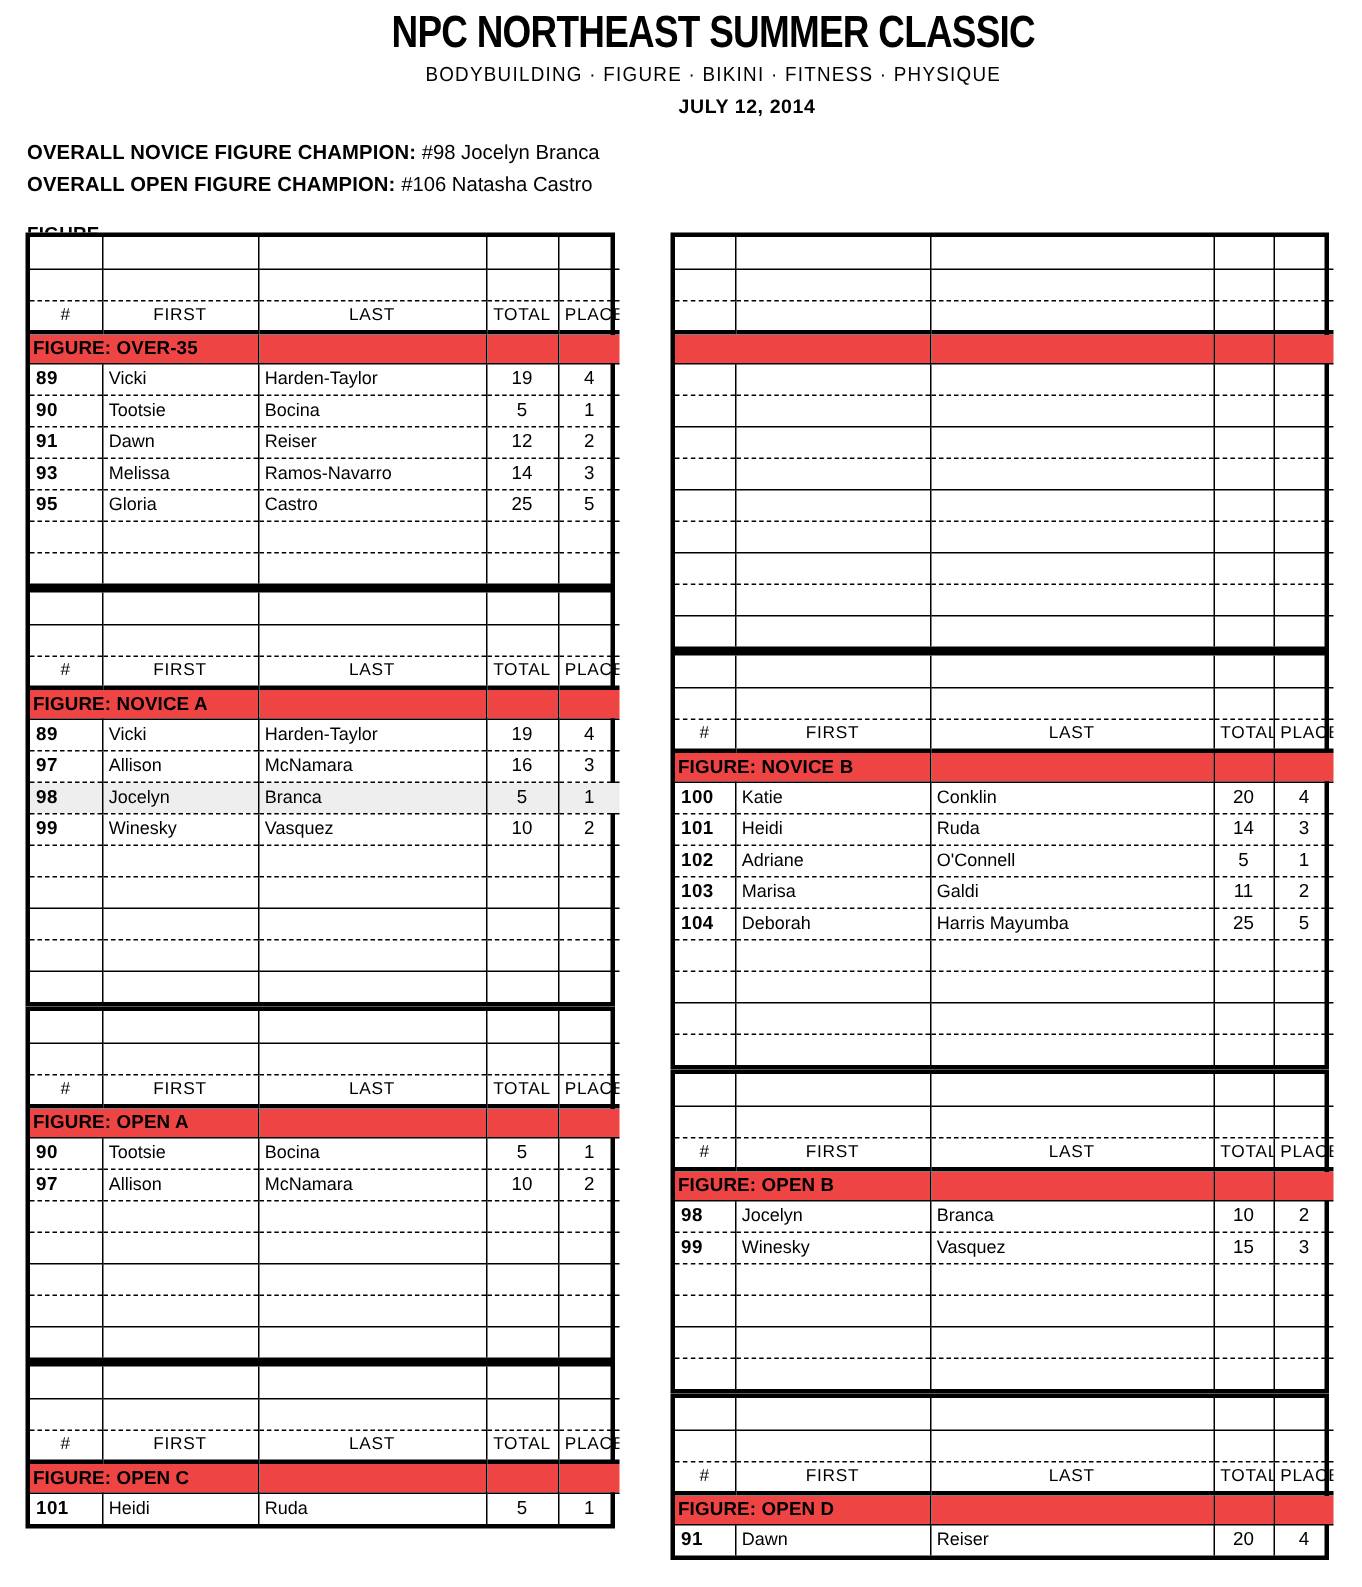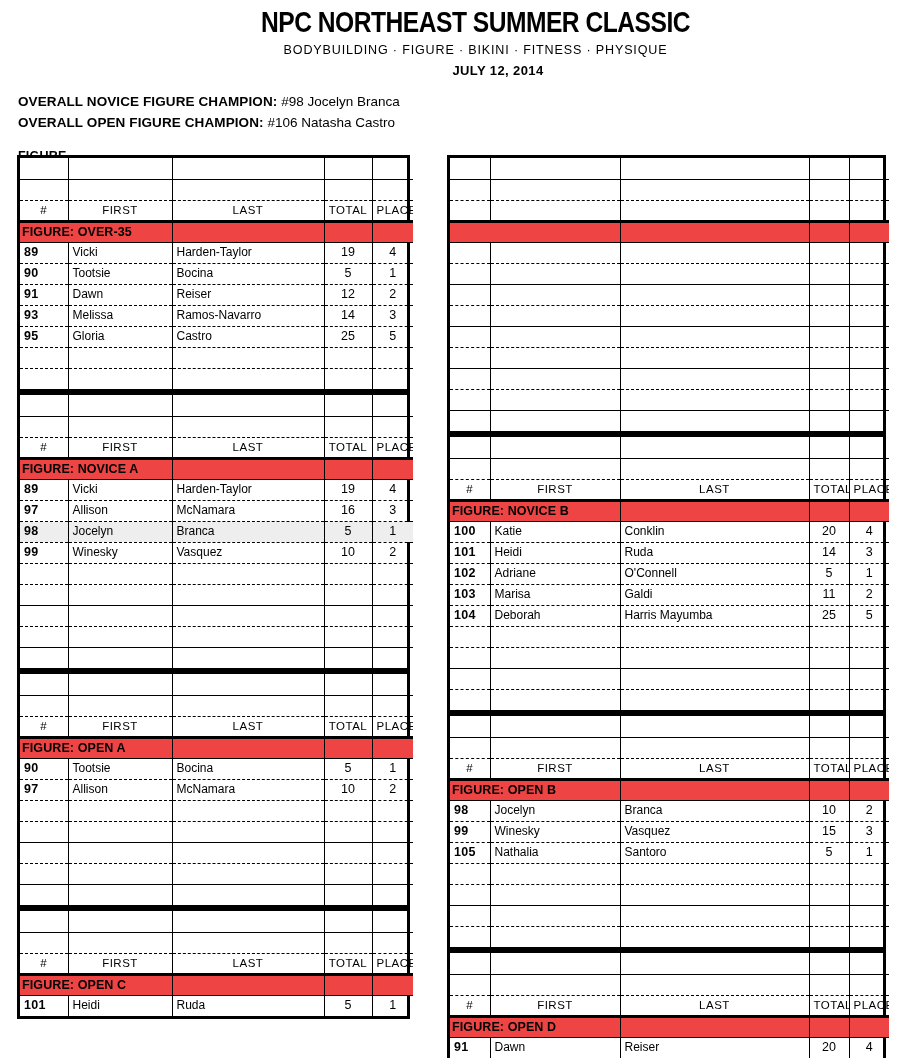--- a/index.html
+++ b/index.html
@@ -727,27 +727,20 @@
               <td class="c-total">10</td>
               <td class="c-place">2</td>
             </tr>
             <tr class="data-row">
               <td class="c-num">99</td>
               <td class="c-first">Winesky</td>
               <td class="c-last">Vasquez</td>
               <td class="c-total">15</td>
               <td class="c-place">3</td>
             </tr>
-            <tr class="data-row">
-              <td class="c-num">105</td>
-              <td class="c-first">Nathalia</td>
-              <td class="c-last">Santoro</td>
-              <td class="c-total">5</td>
-              <td class="c-place">1</td>
-            </tr>
             <tr class="">
               <td class="c-num"></td>
               <td class="c-first"></td>
               <td class="c-last"></td>
               <td class="c-total"></td>
               <td class="c-place"></td>
             </tr>
             <tr class="solid-row">
               <td class="c-num"></td>
               <td class="c-first"></td>

